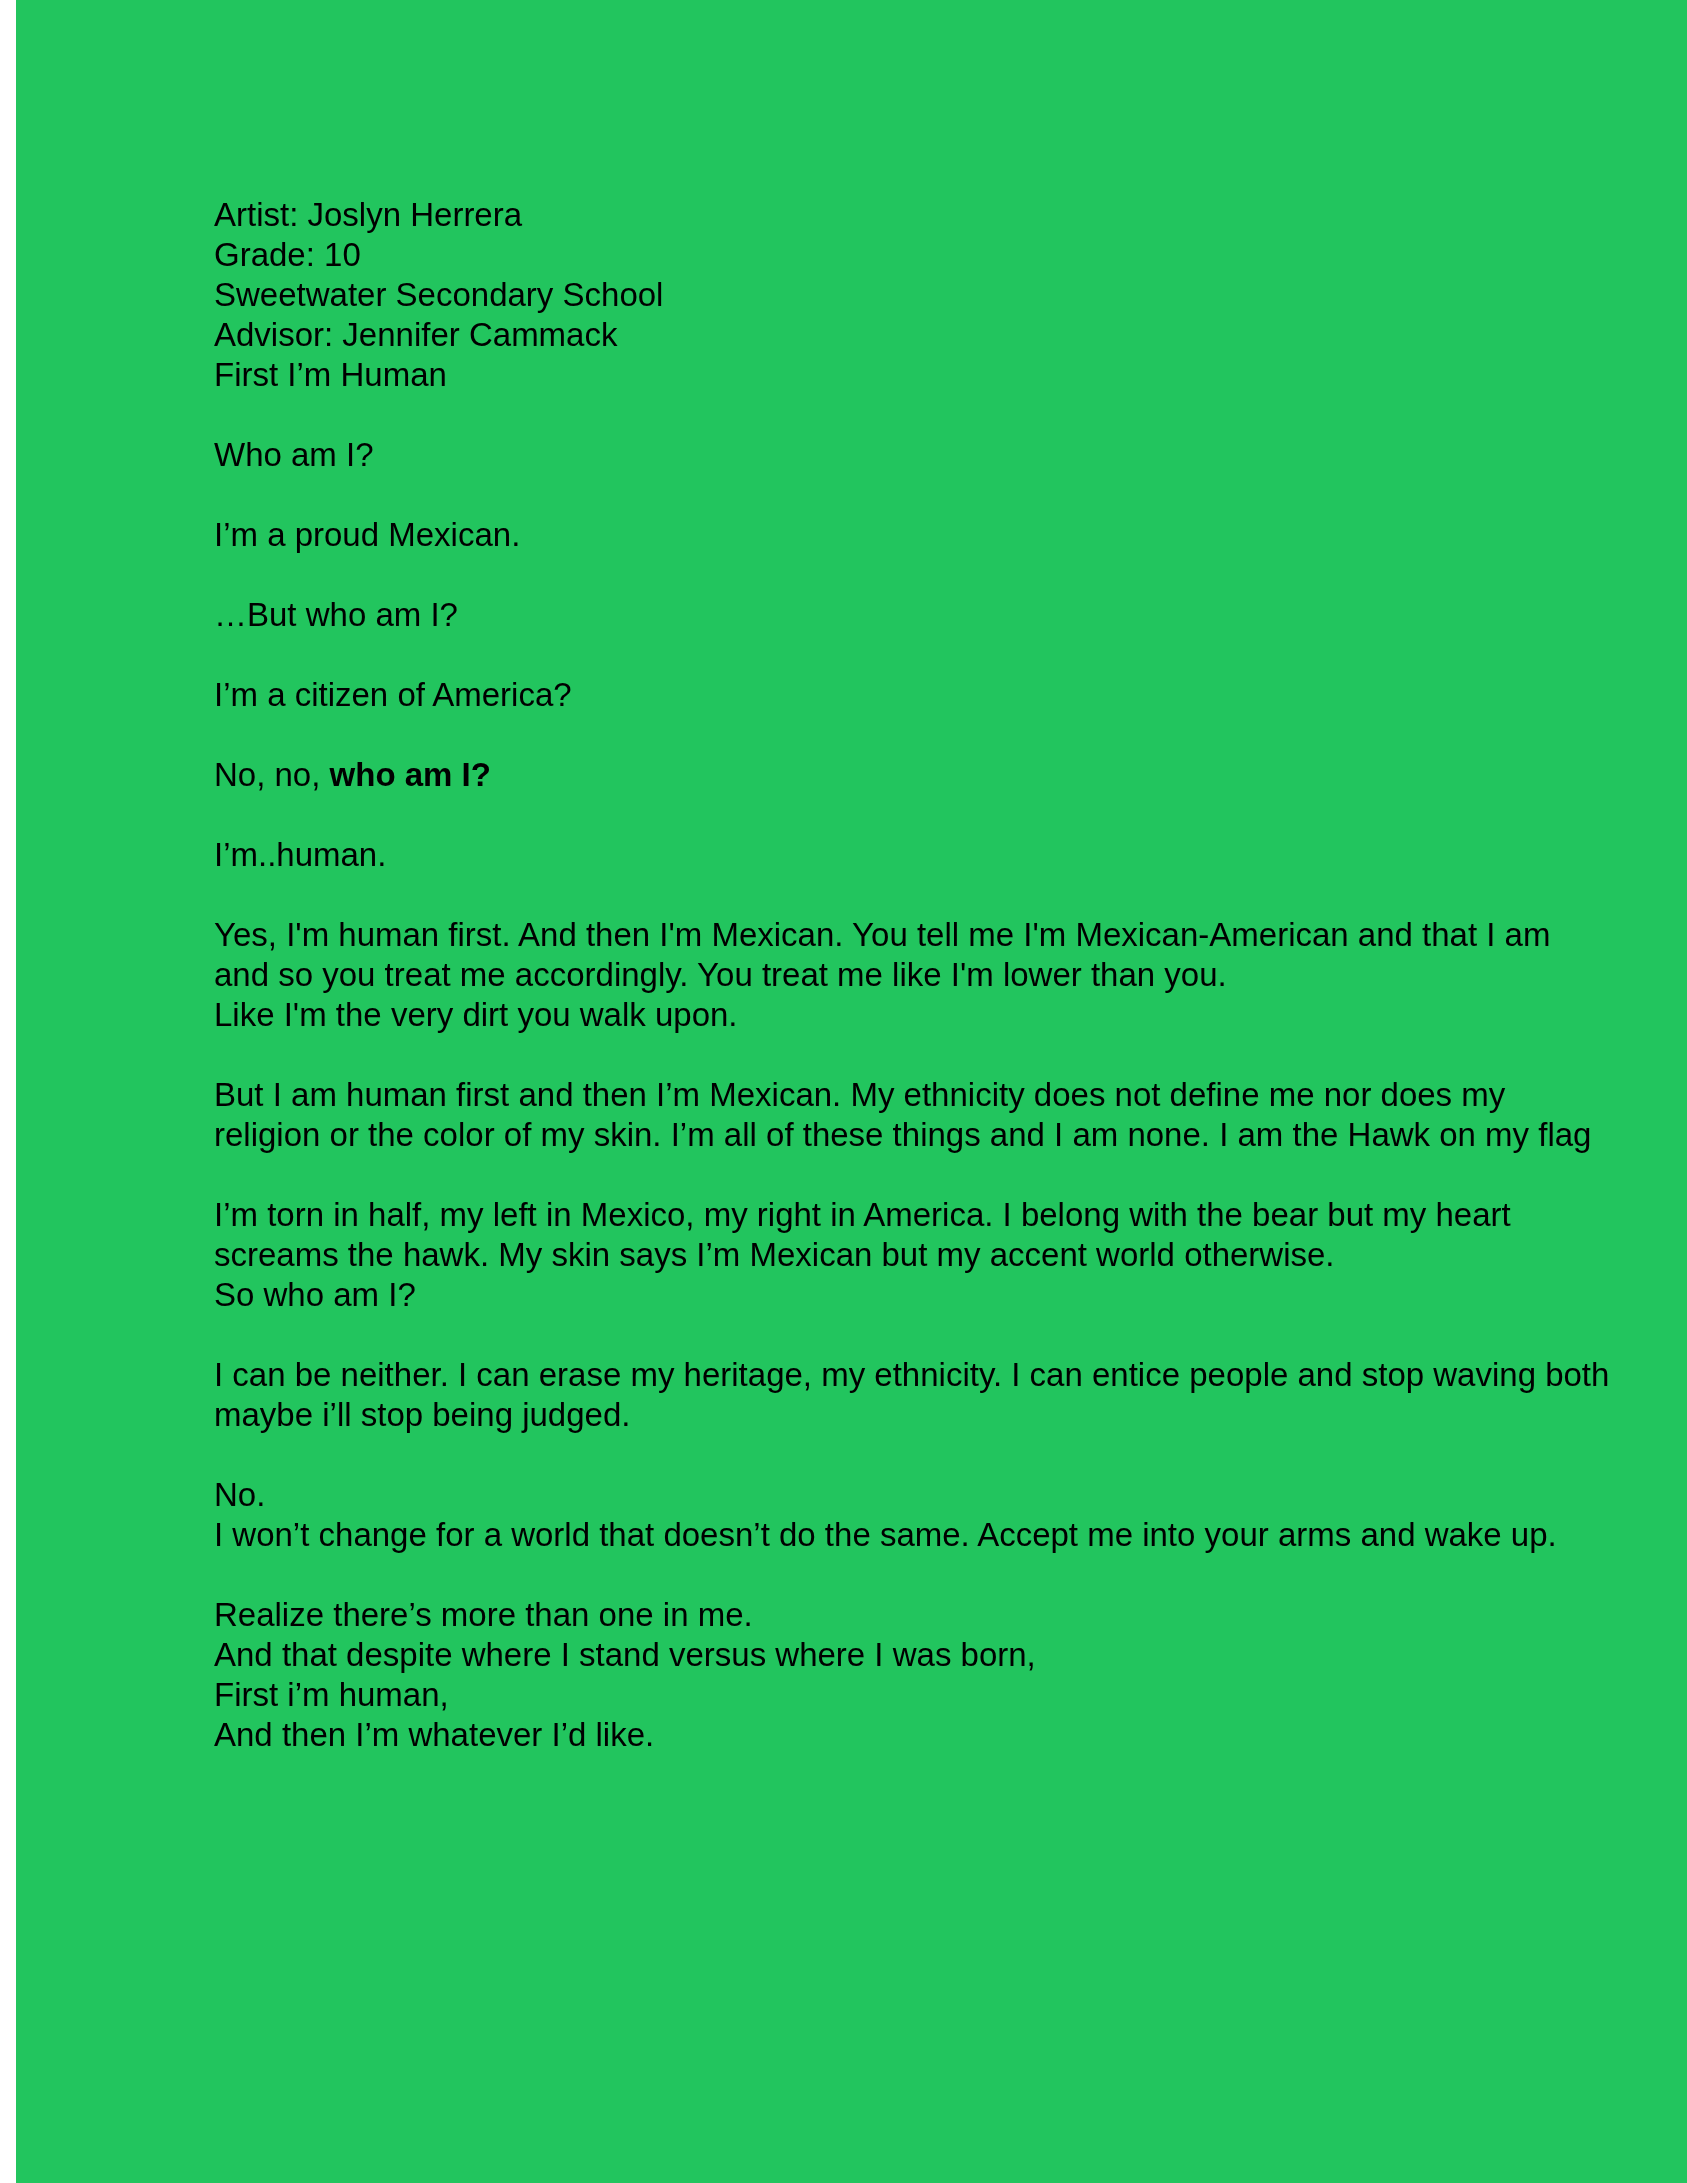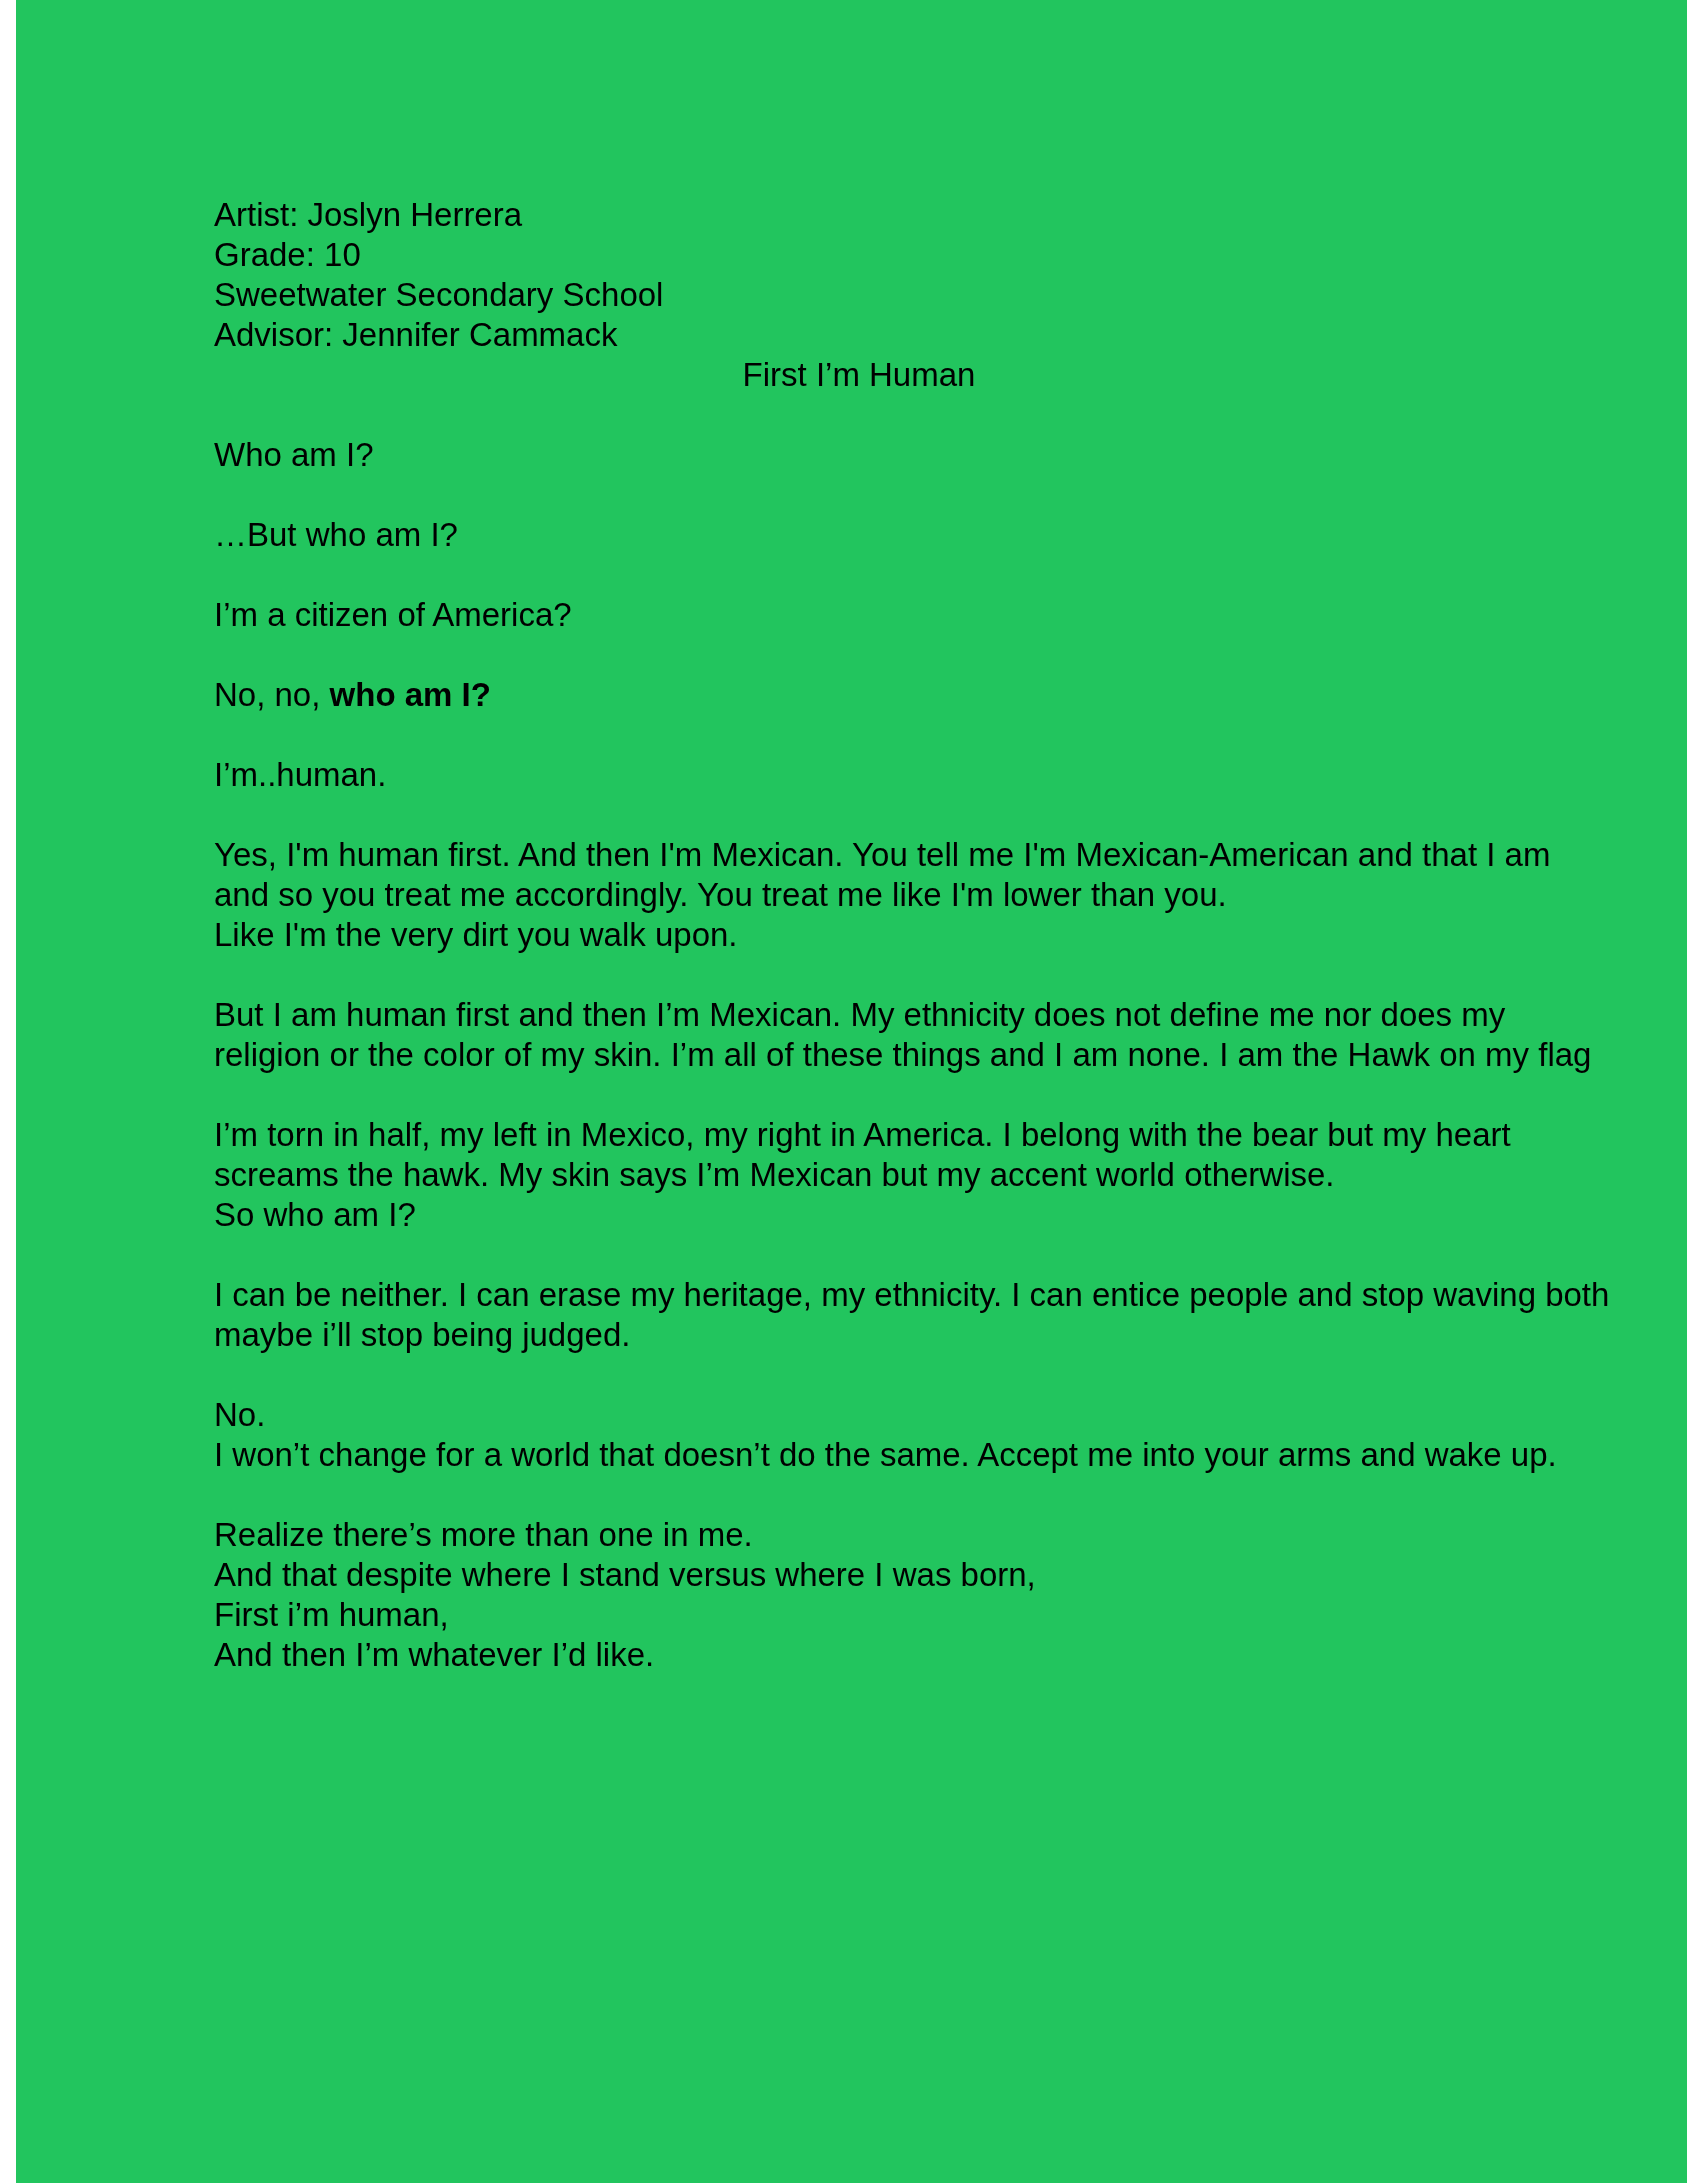--- a/index.html
+++ b/index.html
@@ -19,37 +19,40 @@
     top: 195px;
     width: 1290px;
   }
   .block { margin-bottom: 40px; }
   .line {
     font-size: 33px;
     line-height: 40px;
     min-height: 40px;
     white-space: pre;
   }
-  .line.center { text-align: center; }
+  .line.center { }
   .b { font-weight: 700; }
 </style>
 </head>
 <body>
 
 <div class="page" style="background: #22c55e; color: rgb(0, 0, 0); margin-left: 16px;">
   <div class="content">
       <div class="block">
         <div class="line">Artist: Joslyn Herrera</div>
         <div class="line">Grade: 10</div>
         <div class="line">Sweetwater Secondary School</div>
         <div class="line">Advisor: Jennifer Cammack</div>
         <div class="line center">First I’m Human</div>
       </div>
       <div class="block">
         <div class="line">Who am I?</div>
+      </div>
+      <div class="block">
+        <div class="line">I’m a proud Mexican.</div>
       </div>
       <div class="block">
         <div class="line">…But who am I?</div>
       </div>
       <div class="block">
         <div class="line">I’m a citizen of America?</div>
       </div>
       <div class="block">
         <div class="line"><span>No, no, </span><span class="b">who am I?</span></div>
       </div>

